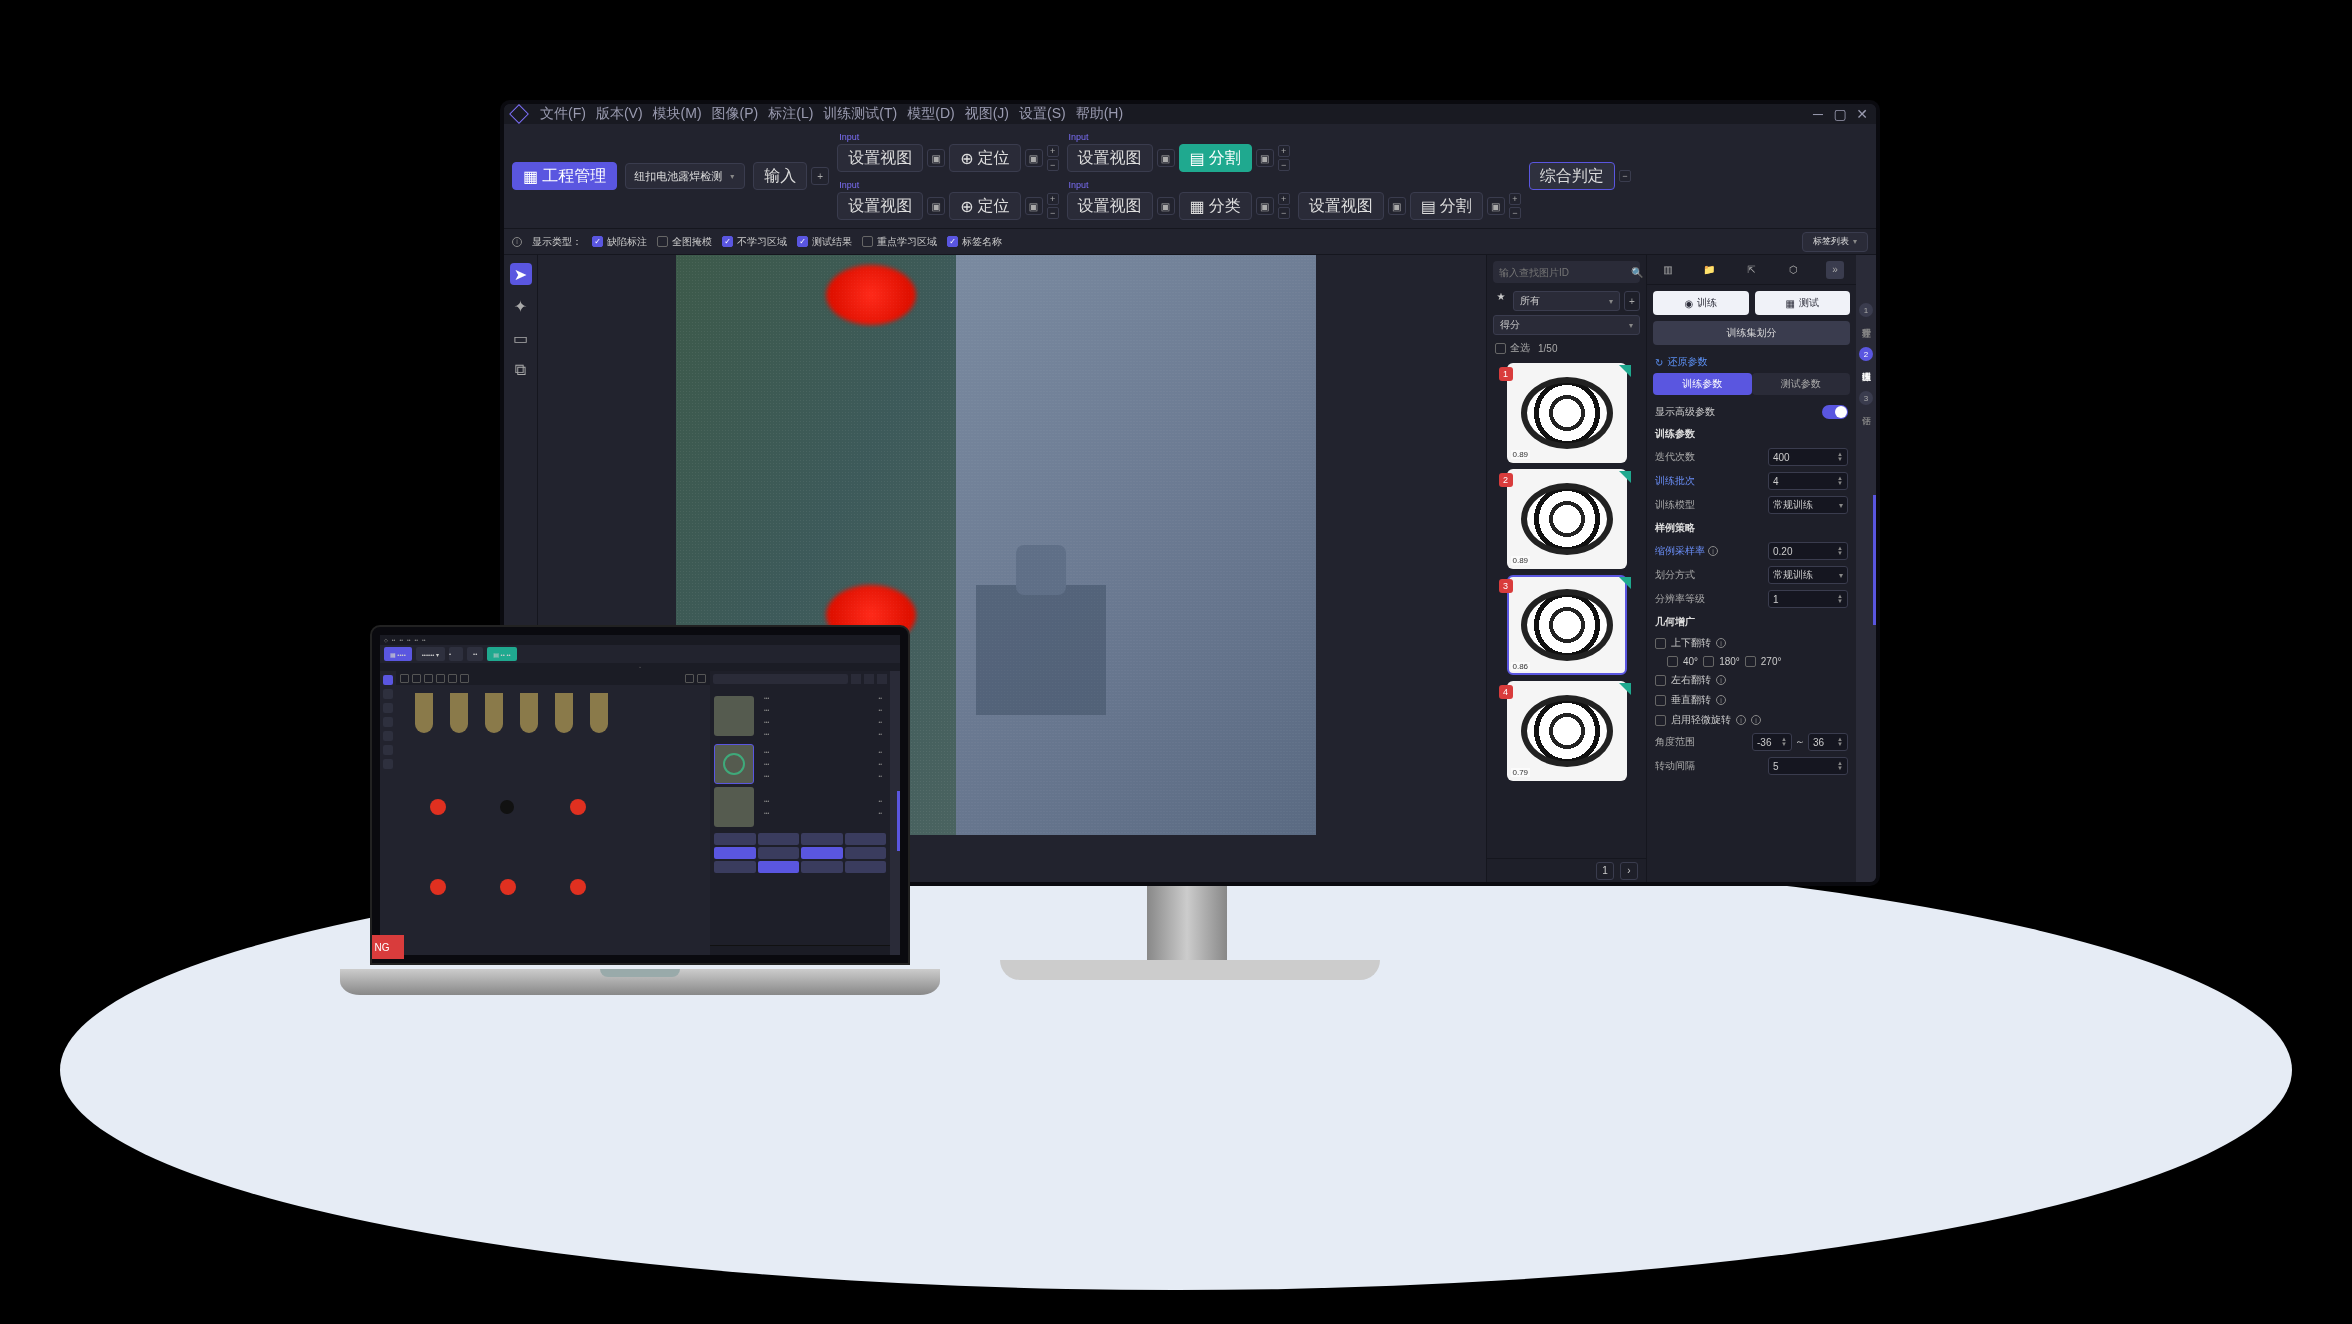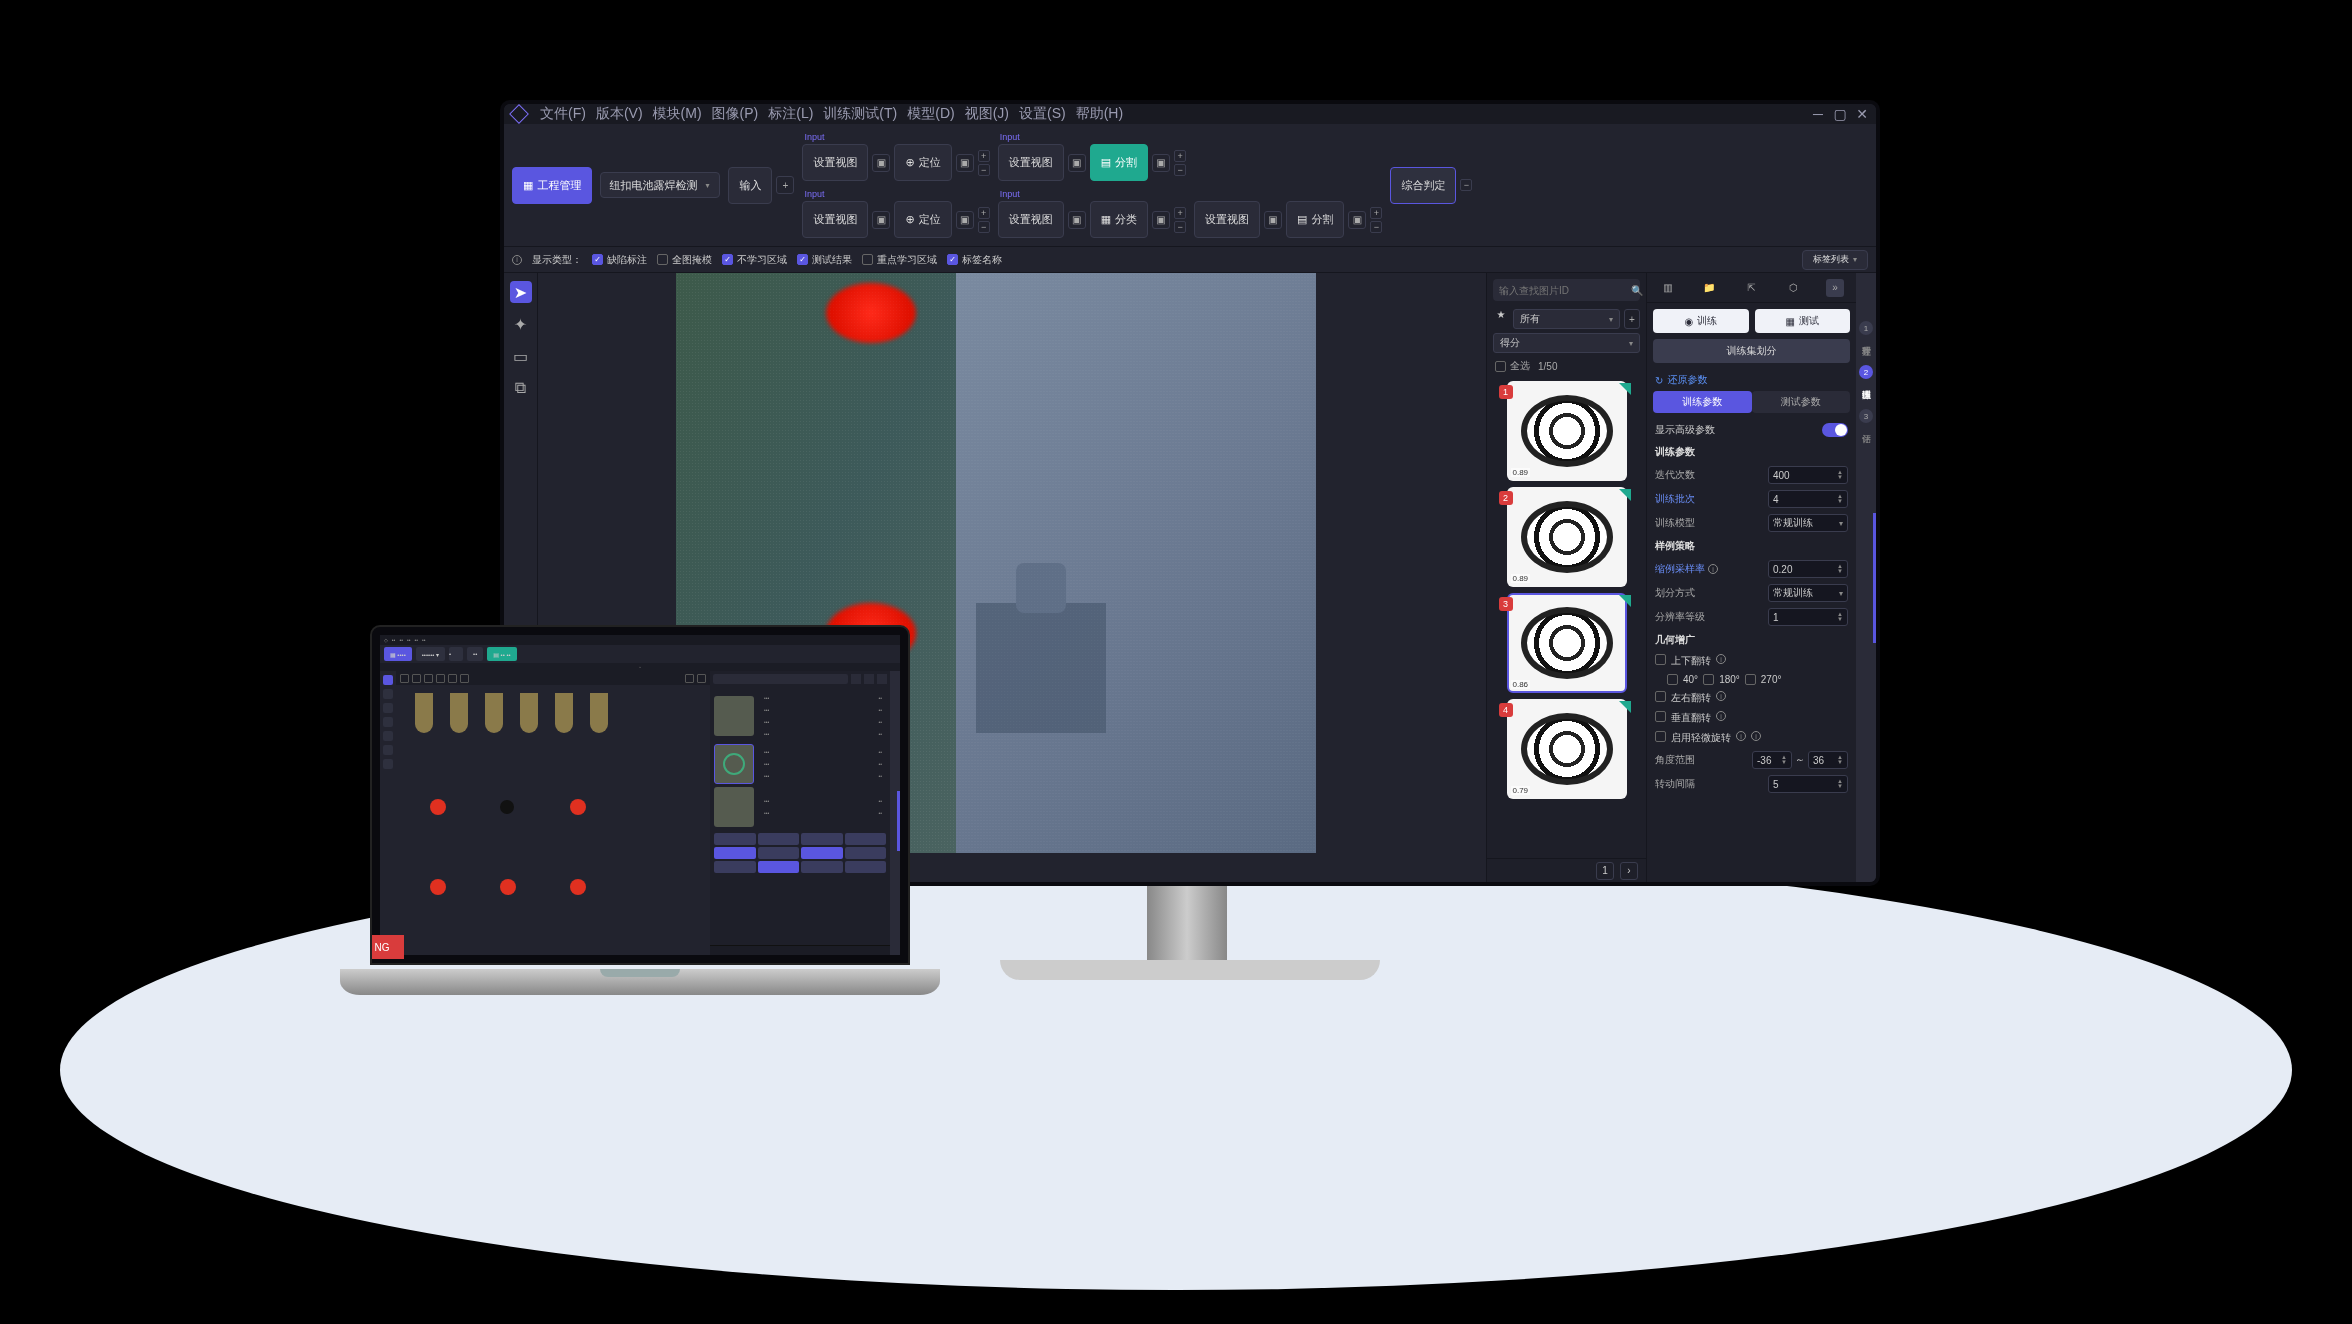--- a/index.html
+++ b/index.html
@@ -15,21 +15,21 @@
 .stand-base{position:absolute;left:1000px;top:960px;width:380px;height:20px;background:#ccc;border-radius:0 0 40px 40px;z-index:1;}
 
 
 .menubar{height:20px;background:#191a22;display:flex;align-items:center;padding:0 8px;font-size:14px;color:#9a9bb0;gap:10px;}
 .menubar .logo{width:14px;height:14px;border:1.5px solid #7b6ef6;transform:rotate(45deg);margin-right:4px;}
 .menubar .spacer{flex:1;}
 .win-btn{width:12px;height:12px;display:flex;align-items:center;justify-content:center;color:#9a9bb0;}
 
 
 .pipe{background:#22232e;padding:8px;display:flex;align-items:center;gap:8px;flex-wrap:wrap;border-bottom:1px solid #15161e;}
-.btn{display:inline-flex;align-items:center;justify-content:center;height:37px;padding:0 10px;border-radius:4px;font-size:11px;color:#ddd;background:#2e303e;border:1px solid #3a3c4e;gap:4px;white-space:nowrap;}
+.btn{display:inline-flex;align-items:center;justify-content:center;height:28px;padding:0 10px;border-radius:4px;font-size:16px;color:#ddd;background:#2e303e;border:1px solid #3a3c4e;gap:4px;white-space:nowrap;}
 .btn.primary{background:#5a56e0;border-color:#5a56e0;color:#fff;}
 .btn.teal{background:#1fa98f;border-color:#1fa98f;color:#fff;}
 .btn.ghost{background:#2a2b38;}
 .node{display:flex;flex-direction:column;gap:2px;}
 .node-label{font-size:9px;color:#7b6ef6;padding-left:2px;}
 .node-row{display:flex;gap:4px;align-items:center;}
 .mini{width:18px;height:18px;border:1px solid #3a3c4e;border-radius:3px;display:flex;align-items:center;justify-content:center;color:#aaa;font-size:10px;}
 .plus-col{display:flex;flex-direction:column;gap:2px;}
 .plus{width:12px;height:12px;border:1px solid #3a3c4e;border-radius:2px;font-size:9px;display:flex;align-items:center;justify-content:center;color:#aaa;}
 .dropdown{display:flex;align-items:center;background:#2a2b38;border:1px solid #3a3c4e;border-radius:4px;height:26px;padding:0 8px;font-size:11px;color:#ddd;gap:8px;min-width:120px;}
@@ -96,21 +96,21 @@
 .advrow{display:flex;align-items:center;justify-content:space-between;padding:4px 8px;font-size:10px;}
 .toggle{width:26px;height:14px;background:#5a56e0;border-radius:7px;position:relative;}
 .toggle::after{content:"";position:absolute;right:1px;top:1px;width:12px;height:12px;background:#fff;border-radius:50%;}
 .section-h{padding:4px 8px;font-size:10px;color:#ddd;font-weight:bold;}
 .prow{display:flex;align-items:center;justify-content:space-between;padding:3px 8px;font-size:10px;}
 .prow .lbl{color:#aaa;display:flex;align-items:center;gap:3px;}
 .prow .lbl.link{color:#6a8ef7;}
 .numin{width:80px;height:18px;background:#151620;border:1px solid #3a3c4e;border-radius:3px;display:flex;align-items:center;padding:0 4px;justify-content:space-between;}
 .spin{display:flex;flex-direction:column;font-size:6px;line-height:5px;color:#888;}
 .selin{width:80px;height:18px;background:#151620;border:1px solid #3a3c4e;border-radius:3px;display:flex;align-items:center;padding:0 4px;justify-content:space-between;}
-.crow{display:flex;gap:5px;padding:3px 8px;font-size:10px;}
+.crow{display:flex;align-items:center;gap:5px;padding:3px 8px;font-size:10px;}
 .info{width:10px;height:10px;border:1px solid #888;border-radius:50%;font-size:7px;display:inline-flex;align-items:center;justify-content:center;color:#888;}
 .rnav{position:absolute;right:0;top:0;bottom:0;width:20px;background:#2a2b38;display:flex;flex-direction:column;align-items:center;padding-top:40px;gap:10px;}
 .rnav-item{writing-mode:vertical-rl;font-size:9px;color:#888;padding:8px 0;display:flex;align-items:center;gap:4px;}
 .rnav-item.active{color:#fff;}
 .rnav-dot{width:14px;height:14px;border-radius:50%;background:#3a3c4e;color:#aaa;font-size:8px;display:flex;align-items:center;justify-content:center;writing-mode:horizontal-tb;}
 .rnav-item.active .rnav-dot{background:#5a56e0;color:#fff;}
 .rnav-bar{position:absolute;right:0;top:240px;width:3px;height:130px;background:#5a56e0;}
 
 
 .laptop{position:absolute;left:340px;top:625px;width:600px;height:370px;z-index:3;}

